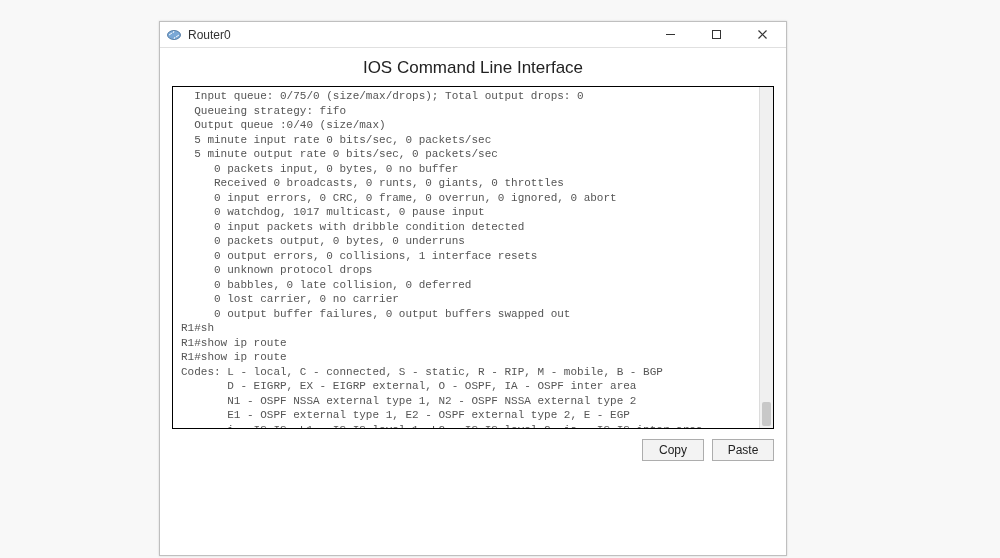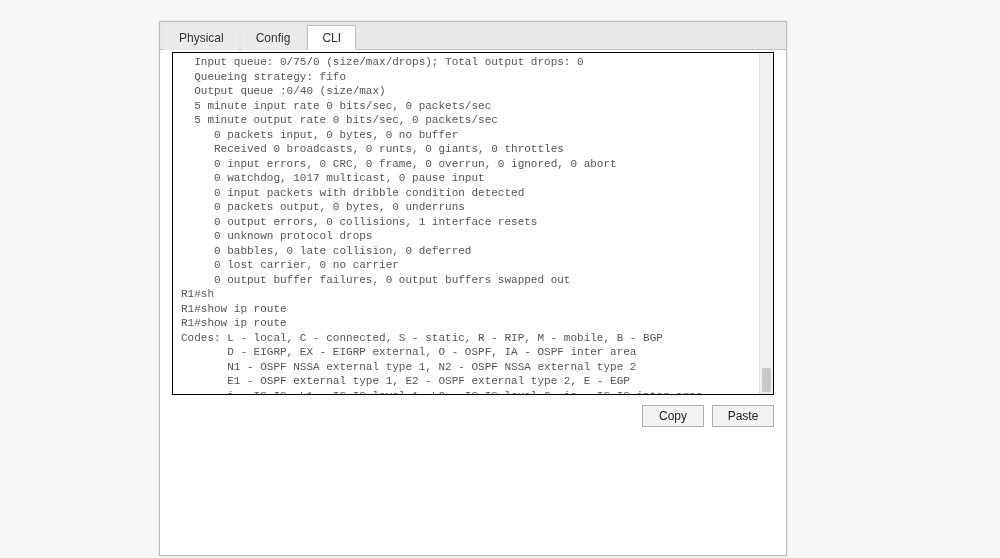--- a/index.html
+++ b/index.html
@@ -138,27 +138,50 @@
     border: 1px solid #adadad;
     display: flex; align-items: center; justify-content: center;
     cursor: default;
   }
 </style>
 </head>
 <body>
 
 <div class="window">
 
-
-  <div class="tabbar">
-    <div class="tab">Physical</div>
-    <div class="tab">Config</div>
-    <div class="tab active">CLI</div>
+  <div class="titlebar">
+    <span class="appicon">
+      <svg width="16" height="16" viewBox="0 0 16 16">
+        <ellipse cx="8" cy="8" rx="6.5" ry="4.5" fill="#7aa8d6" stroke="#3f6a95" stroke-width="0.8"></ellipse>
+        <path d="M3 8 L6 6 M13 8 L10 10 M8 4 L7 6 M8 12 L9 10" stroke="#fff" stroke-width="0.9" fill="none"></path>
+      </svg>
+    </span>
+    <span class="title">Router0</span>
+    <div class="win-controls">
+      <div class="win-btn">
+        <svg width="11" height="11" viewBox="0 0 11 11">
+            <line x1="1" y1="5.5" x2="10" y2="5.5" stroke="#333" stroke-width="1"></line>
+          </svg>
+      </div>
+      <div class="win-btn">
+        <svg width="11" height="11" viewBox="0 0 11 11">
+            <rect x="1.5" y="1.5" width="8" height="8" fill="none" stroke="#333" stroke-width="1"></rect>
+          </svg>
+      </div>
+      <div class="win-btn">
+        <svg width="11" height="11" viewBox="0 0 11 11">
+            <line x1="1.5" y1="1.5" x2="9.5" y2="9.5" stroke="#333" stroke-width="1.2"></line>
+            <line x1="9.5" y1="1.5" x2="1.5" y2="9.5" stroke="#333" stroke-width="1.2"></line>
+          </svg>
+      </div>
+    </div>
   </div>
 
+
+  <div class="cli-title">IOS Command Line Interface</div>
 
   <div class="terminal-wrap">
     <div class="terminal">
       <pre id="term-pre">  Input queue: 0/75/0 (size/max/drops); Total output drops: 0
   Queueing strategy: fifo
   Output queue :0/40 (size/max)
   5 minute input rate 0 bits/sec, 0 packets/sec
   5 minute output rate 0 bits/sec, 0 packets/sec
      0 packets input, 0 bytes, 0 no buffer
      Received 0 broadcasts, 0 runts, 0 giants, 0 throttles

